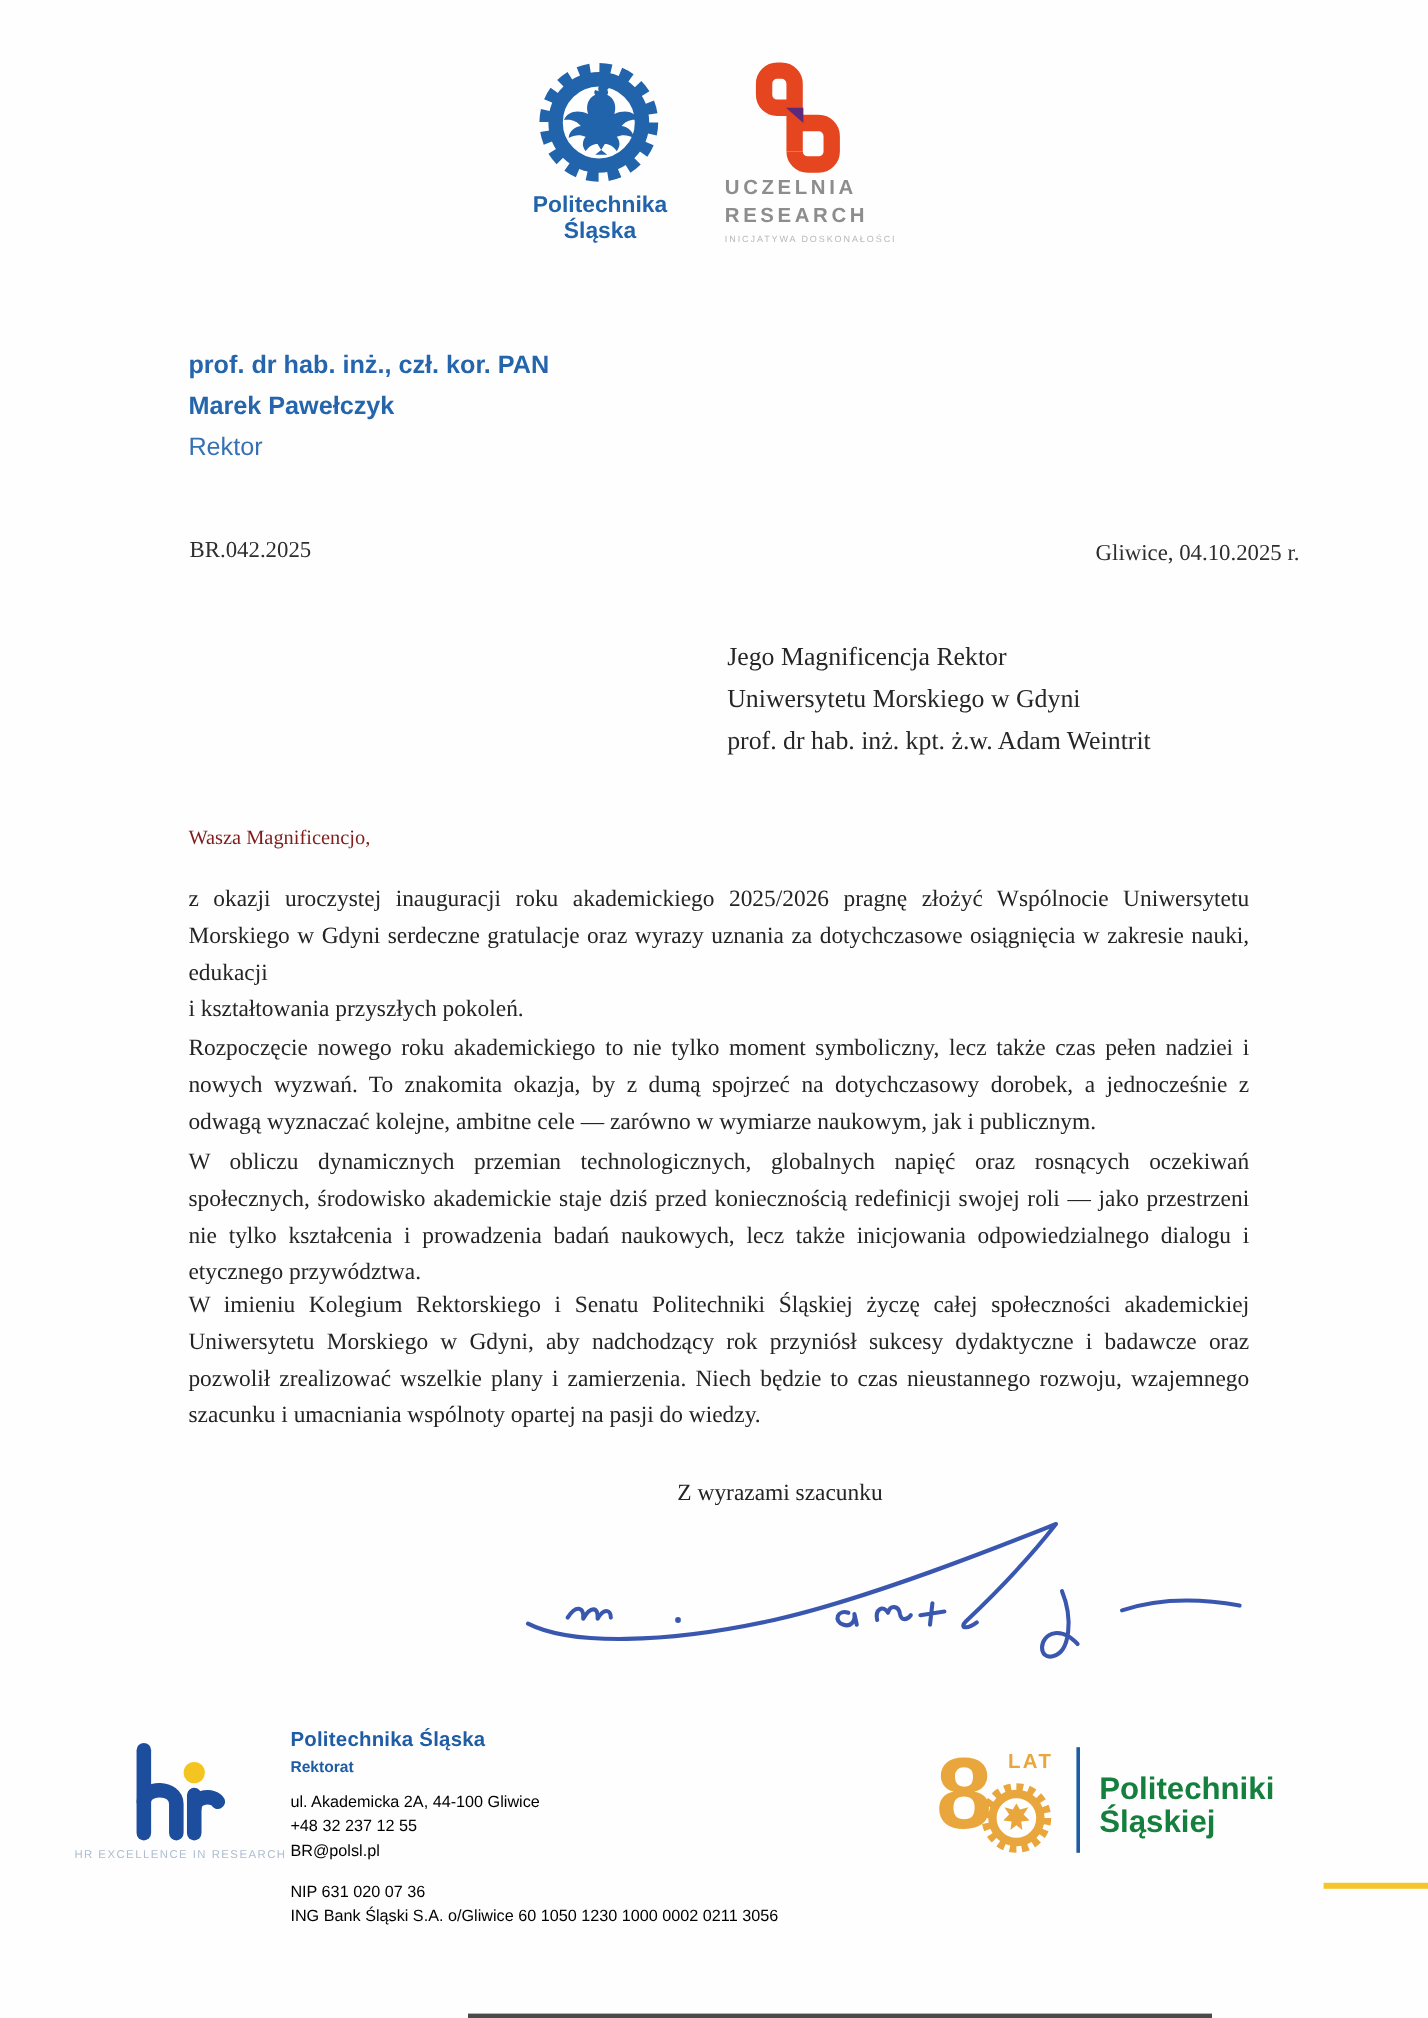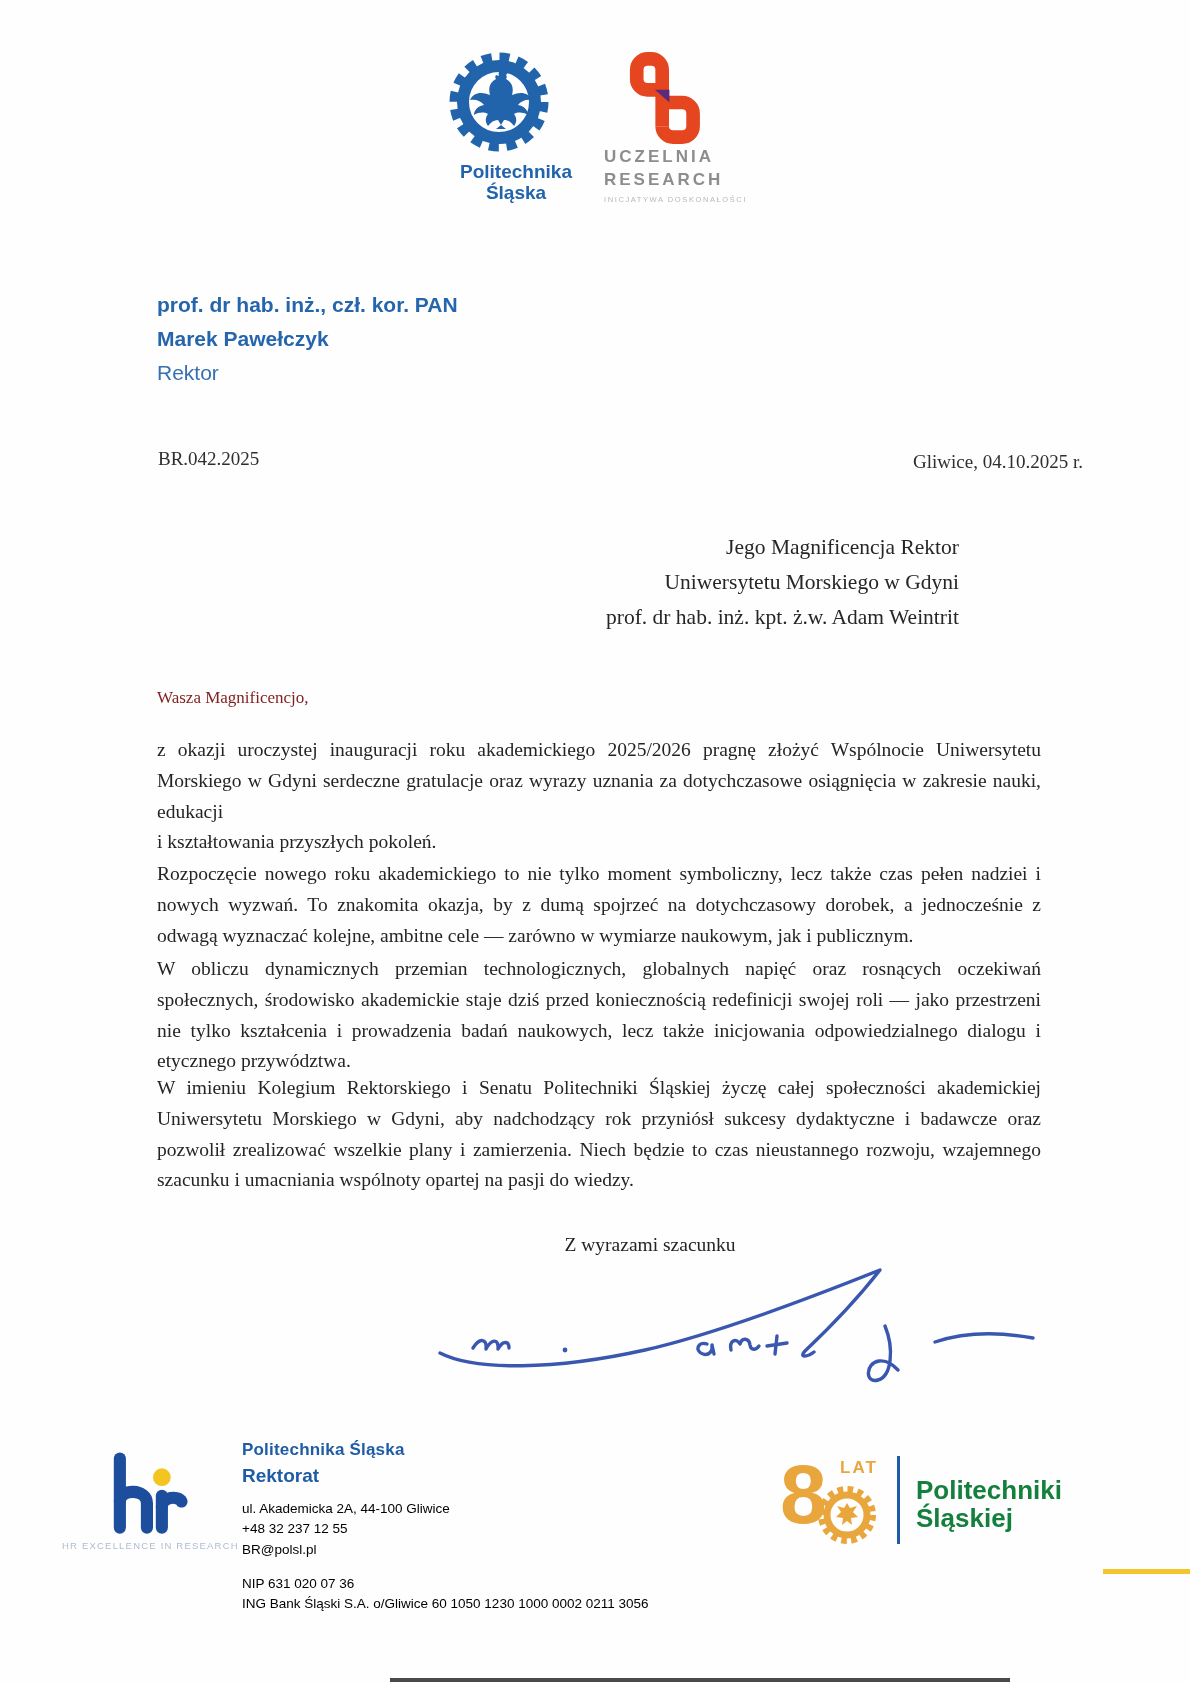--- a/index.html
+++ b/index.html
@@ -29,36 +29,36 @@
   .sender {
     font-family:"Liberation Sans", sans-serif; color:#2465ac;
     font-size:21px; font-weight:bold; line-height:1.62;
   }
   .sender .light { font-weight:normal; opacity:.92; }
 
   
   .refline { font-size:19px; color:#2e2e2e; }
 
   
-  .recipient { font-size:21.5px; line-height:1.62; color:#262626;text-align:right; }
+  .recipient { font-size:21.5px; line-height:1.62; color:#262626; }
 
   
   .body-block { width:884px; font-size:19.5px; color:#242424; }
   .body-block p { text-align:justify; line-height:1.58; white-space:pre-line; }
   .salutation { font-size:17px; color:#7f1d1d; }
   .closing { font-size:19.5px; color:#242424; text-align:center; }
 
   
   .f-org {
     font-family:"Liberation Sans", sans-serif; font-weight:bold;
     font-size:17px; color:#1f5ca6; letter-spacing:.2px;
   }
   .f-dept {
     font-family:"Liberation Sans", sans-serif; font-weight:bold;
-    font-size:19px; color:#1f5ca6; margin-top:5px;
+    font-size:13px; color:#1f5ca6; margin-top:5px;
   }
   .f-contact, .f-legal {
     font-family:"Liberation Sans", sans-serif; font-size:13.5px;
     color:#000000; line-height:1.5; white-space:pre-line;
   }
   .hr-caption {
     font-family:"Liberation Sans", sans-serif; font-size:9.5px;
     letter-spacing:1.2px; color:#aebdd0;
   }
   .anniv-text {
@@ -83,21 +83,21 @@
 
 <div class="page">
 
   <div class="abs" style="left:447px; top:50px; width:104px; height:104px;">
     <svg width="104" height="104" viewBox="0 0 104 104">
       <circle cx="52" cy="52" r="43" fill="none" stroke="#2264ab" stroke-width="13" stroke-dasharray="9.5 7.4"></circle>
       <circle cx="52" cy="52" r="36" fill="#ffffff" stroke="#2264ab" stroke-width="12"></circle>
       <path fill="#2264ab" d="M52,26 c-2,-5 3,-8 5,-4 l7,-3 -5,6 c1,1 1,3 0,4 c6,3 8,9 6,16 c9,-4 17,-2 20,5 c-6,-1 -11,1 -14,5 c6,1 10,5 10,10 c-5,-3 -10,-3 -14,-1 c3,4 3,8 0,12 c-3,-4 -6,-6 -10,-6 l-3,5 5,4 h-10 l5,-4 -3,-5 c-4,0 -7,2 -10,6 c-3,-4 -3,-8 0,-12 c-4,-2 -9,-2 -14,1 c0,-5 4,-9 10,-10 c-3,-4 -8,-6 -14,-5 c3,-7 11,-9 20,-5 c-2,-7 0,-13 6,-16 c-1,-1 -1,-3 0,-4 z"></path>
     </svg>
   </div>
-  <div class="abs polsl-logo-text" style="left:436px; top:162px; width:160px;">
+  <div class="abs polsl-logo-text" style="left:420px; top:162px; width:160px;">
     <div>Politechnika</div>
     <div>Śląska</div>
   </div>
 
   <div class="abs" style="left:604px; top:48px; width:100px; height:100px;">
     <svg width="100" height="100" viewBox="0 0 110 110">
       <path d="M64,46 h-16 a12,12 0 0 1 -12,-12 v-10 a12,12 0 0 1 12,-12 h4 a12,12 0 0 1 12,12 v62" fill="none" stroke="#e5461f" stroke-width="15" stroke-linejoin="round"></path>
       <path d="M64,86 a12,12 0 0 0 12,12 h10 a12,12 0 0 0 12,-12 v-14 a12,12 0 0 0 -12,-12 h-22" fill="none" stroke="#e5461f" stroke-width="15" stroke-linejoin="round"></path>
       <path d="M56,46 l16,14 v-14 z" fill="#5b2b7a"></path>
     </svg>

